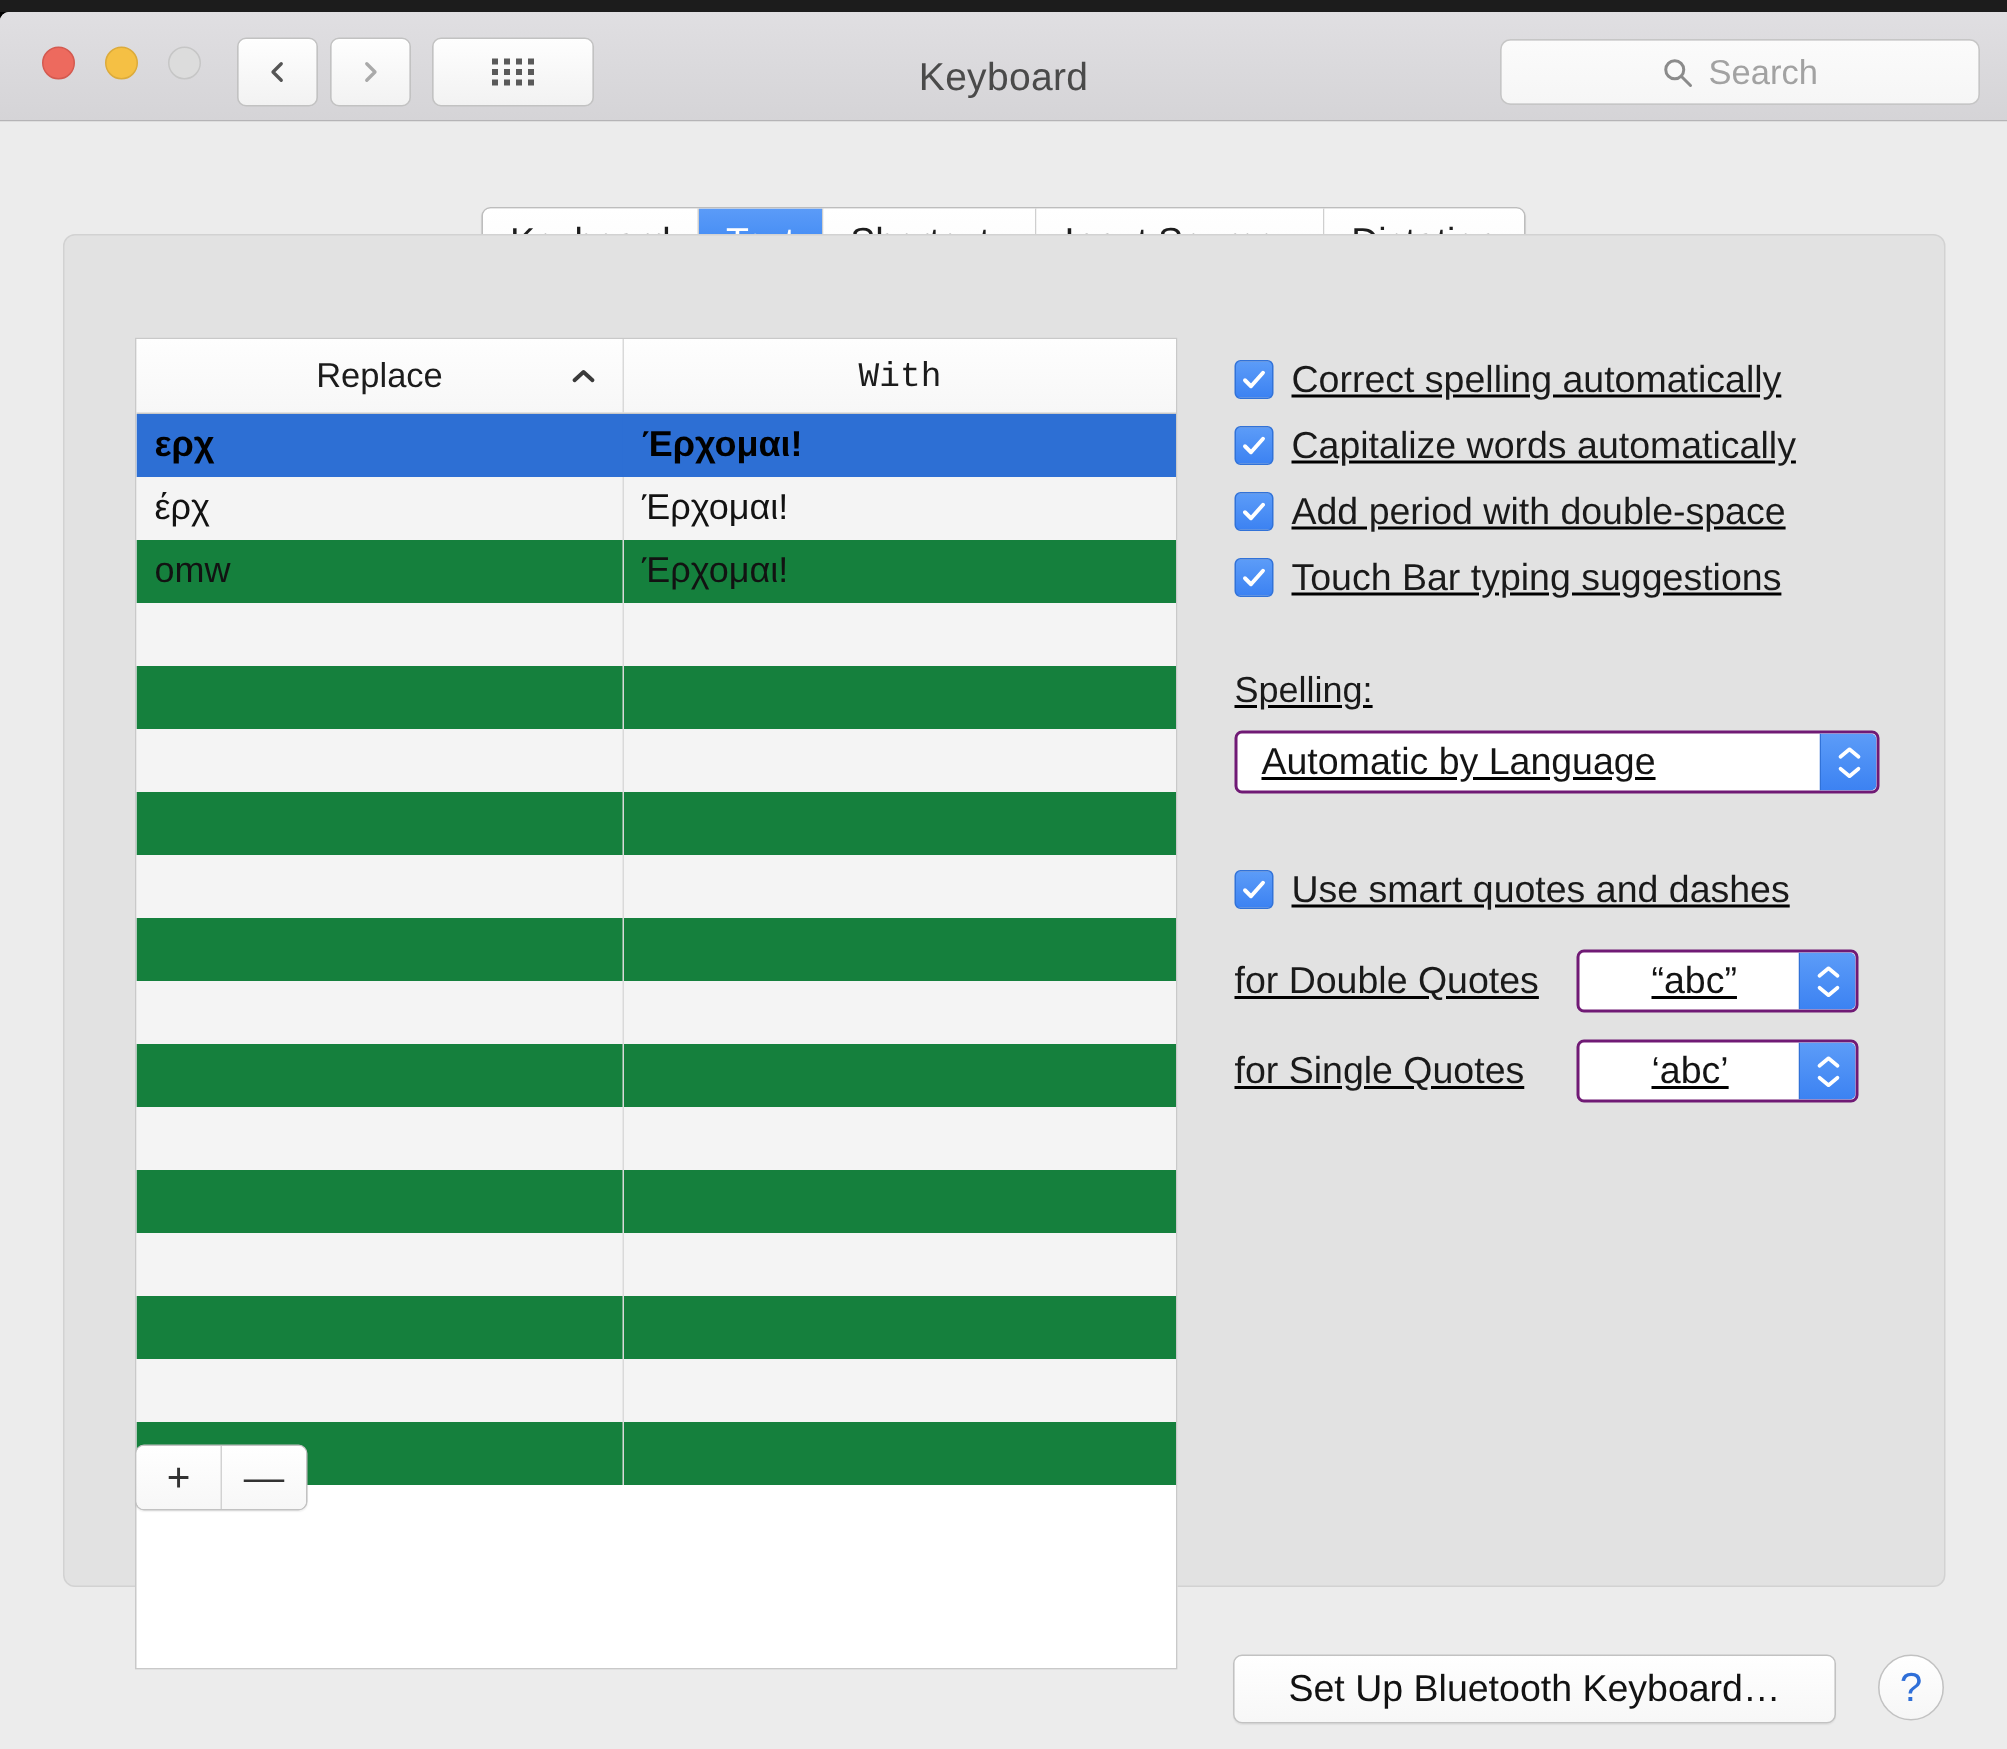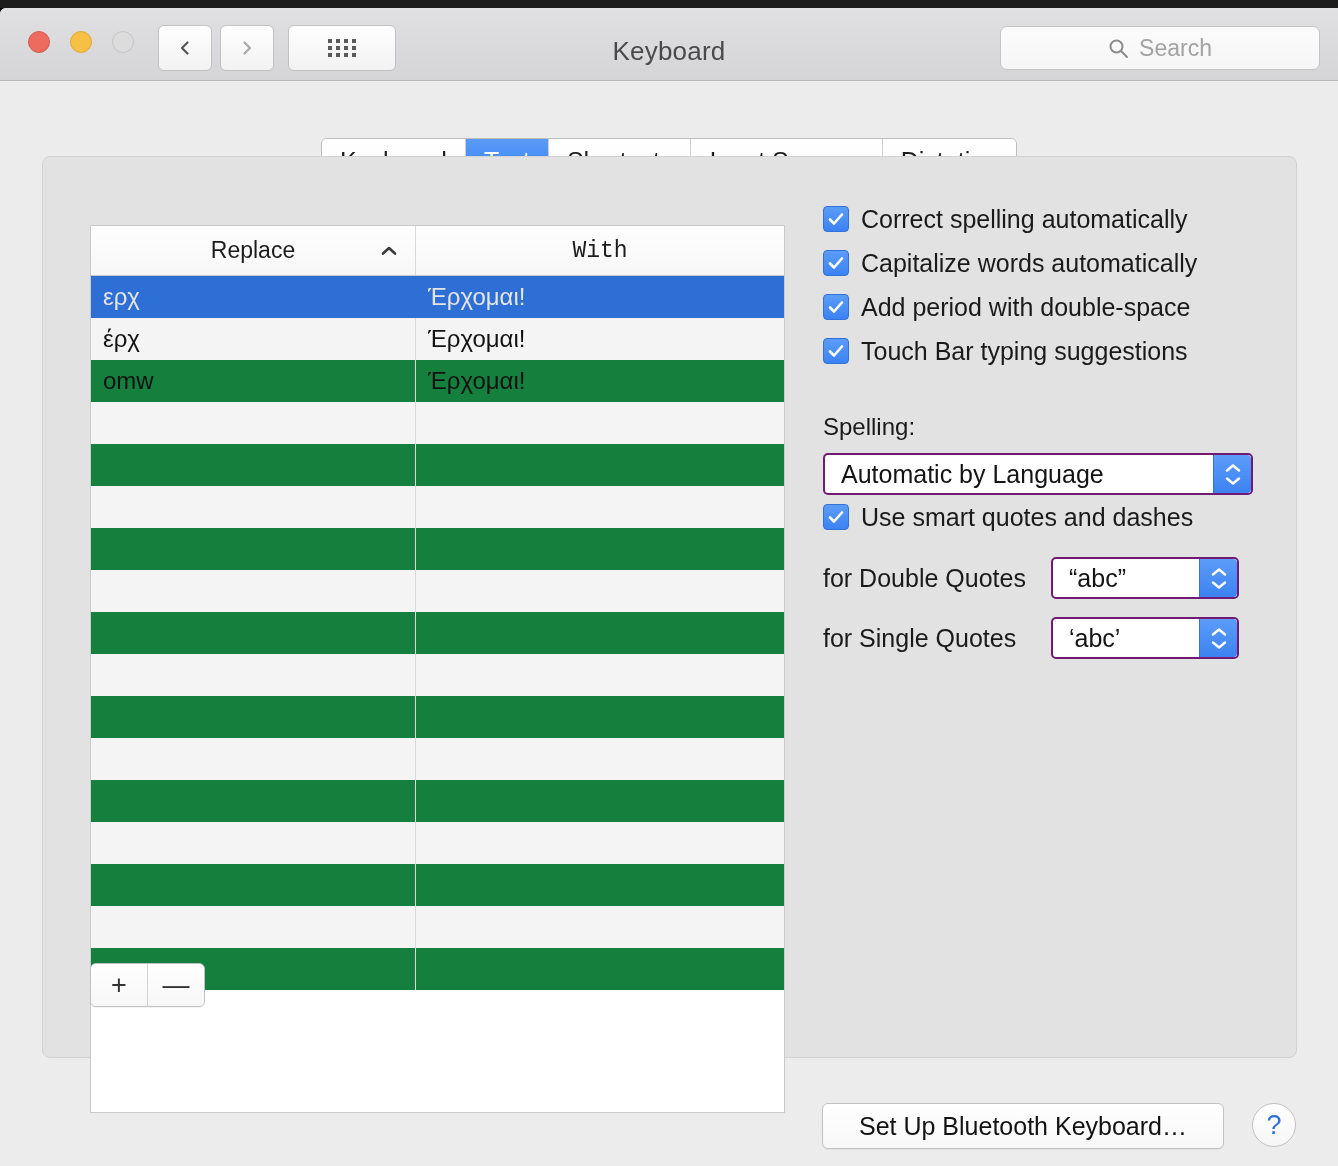--- a/index.html
+++ b/index.html
@@ -155,21 +155,21 @@
   .th.col1 { width: 325px; border-right: 1px solid #d9d9d9; }
   .th.col2 { width: 368px; font-family: Liberation Mono, monospace; }
   .sortchev { position: absolute; right: 18px; top: 50%; transform: translateY(-50%); width: 16px; height: 10px; }
   .sortchev path { fill: none; stroke: #3a3a3a; stroke-width: 2.6; stroke-linecap: round; stroke-linejoin: round; }
 
   .tbody { position: relative; }
   .trow { display: flex; height: 42px; }
   .trow.odd { background: #15803d; }
   .trow.even { background: #f4f4f4; }
   .trow.selected { background: #2d6fd4; }
-  .trow.selected .td { color: #e5e5e5; }
+  .trow.selected .td { color: #000000; font-weight: bold; }
   .td {
     box-sizing: border-box;
     display: flex; align-items: center;
     font-size: 24px; color: #121212;
     padding-left: 12px;
   }
   .td.c1 { width: 325px; border-right: 1px solid #d9d9d9; }
   .trow.selected .td.c1 { border-right: 1px solid #2d6fd4; }
   .td.c2 { width: 368px; }
 
@@ -185,21 +185,21 @@
   .segbtn {
     width: 56px; height: 42px;
     display: flex; align-items: center; justify-content: center;
     background: linear-gradient(to bottom, #ffffff, #f7f7f7);
     font-size: 27px; color: #333;
     border-right: 1px solid #d2d2d2;
   }
   .segbtn:last-child { border-right: none; }
 
   
-  .rightcol { position: absolute; left: 780px; top: 40px; width: 450px; }
+  .rightcol { position: absolute; left: 780px; top: 74px; width: 450px; text-decoration: underline; }
   .chkrow { display: flex; align-items: center; gap: 12px; height: 44px; }
   .chk {
     width: 26px; height: 26px; border-radius: 4px;
     background: linear-gradient(to bottom, #5c9cf8, #3c82f2);
     border: 1px solid #3172d8;
     box-sizing: border-box;
     display: flex; align-items: center; justify-content: center;
     flex: none;
   }
   .chk svg { width: 18px; height: 18px; }
@@ -224,24 +224,24 @@
     background: linear-gradient(to bottom, #5c9cf8, #3c82f2);
     border-left: 1px solid #3172d8;
     border-radius: 0 4px 4px 0;
     display: flex; flex-direction: column; align-items: center; justify-content: center;
     gap: 3px;
     box-sizing: border-box;
   }
   .stepper svg { width: 16px; height: 9px; }
   .stepper path { fill: none; stroke: #fff; stroke-width: 2.4; stroke-linecap: round; stroke-linejoin: round; }
 
-  .quotes-block { }
+  .quotes-block { margin-top: 42px; }
   .qrow { display: flex; align-items: center; gap: 16px; margin-top: 18px; }
   .qlabel { font-size: 25px; color: #1a1a1a; width: 212px; }
-  .popup.small { width: 188px; margin-top: 0; }
+  .popup.small { width: 188px; margin-top: 0; padding-left: 32px; }
 
   .bottombar { position: absolute; left: 0; top: 1010px; width: 1338px; height: 75px; }
   .btbtn {
     position: absolute; left: 822px; top: 12px;
     width: 402px; height: 46px;
     background: linear-gradient(to bottom, #ffffff, #f7f7f7);
     border: 1px solid #c2c2c2;
     border-radius: 6px;
     display: flex; align-items: center; justify-content: center;
     font-size: 25px; color: #121212;

